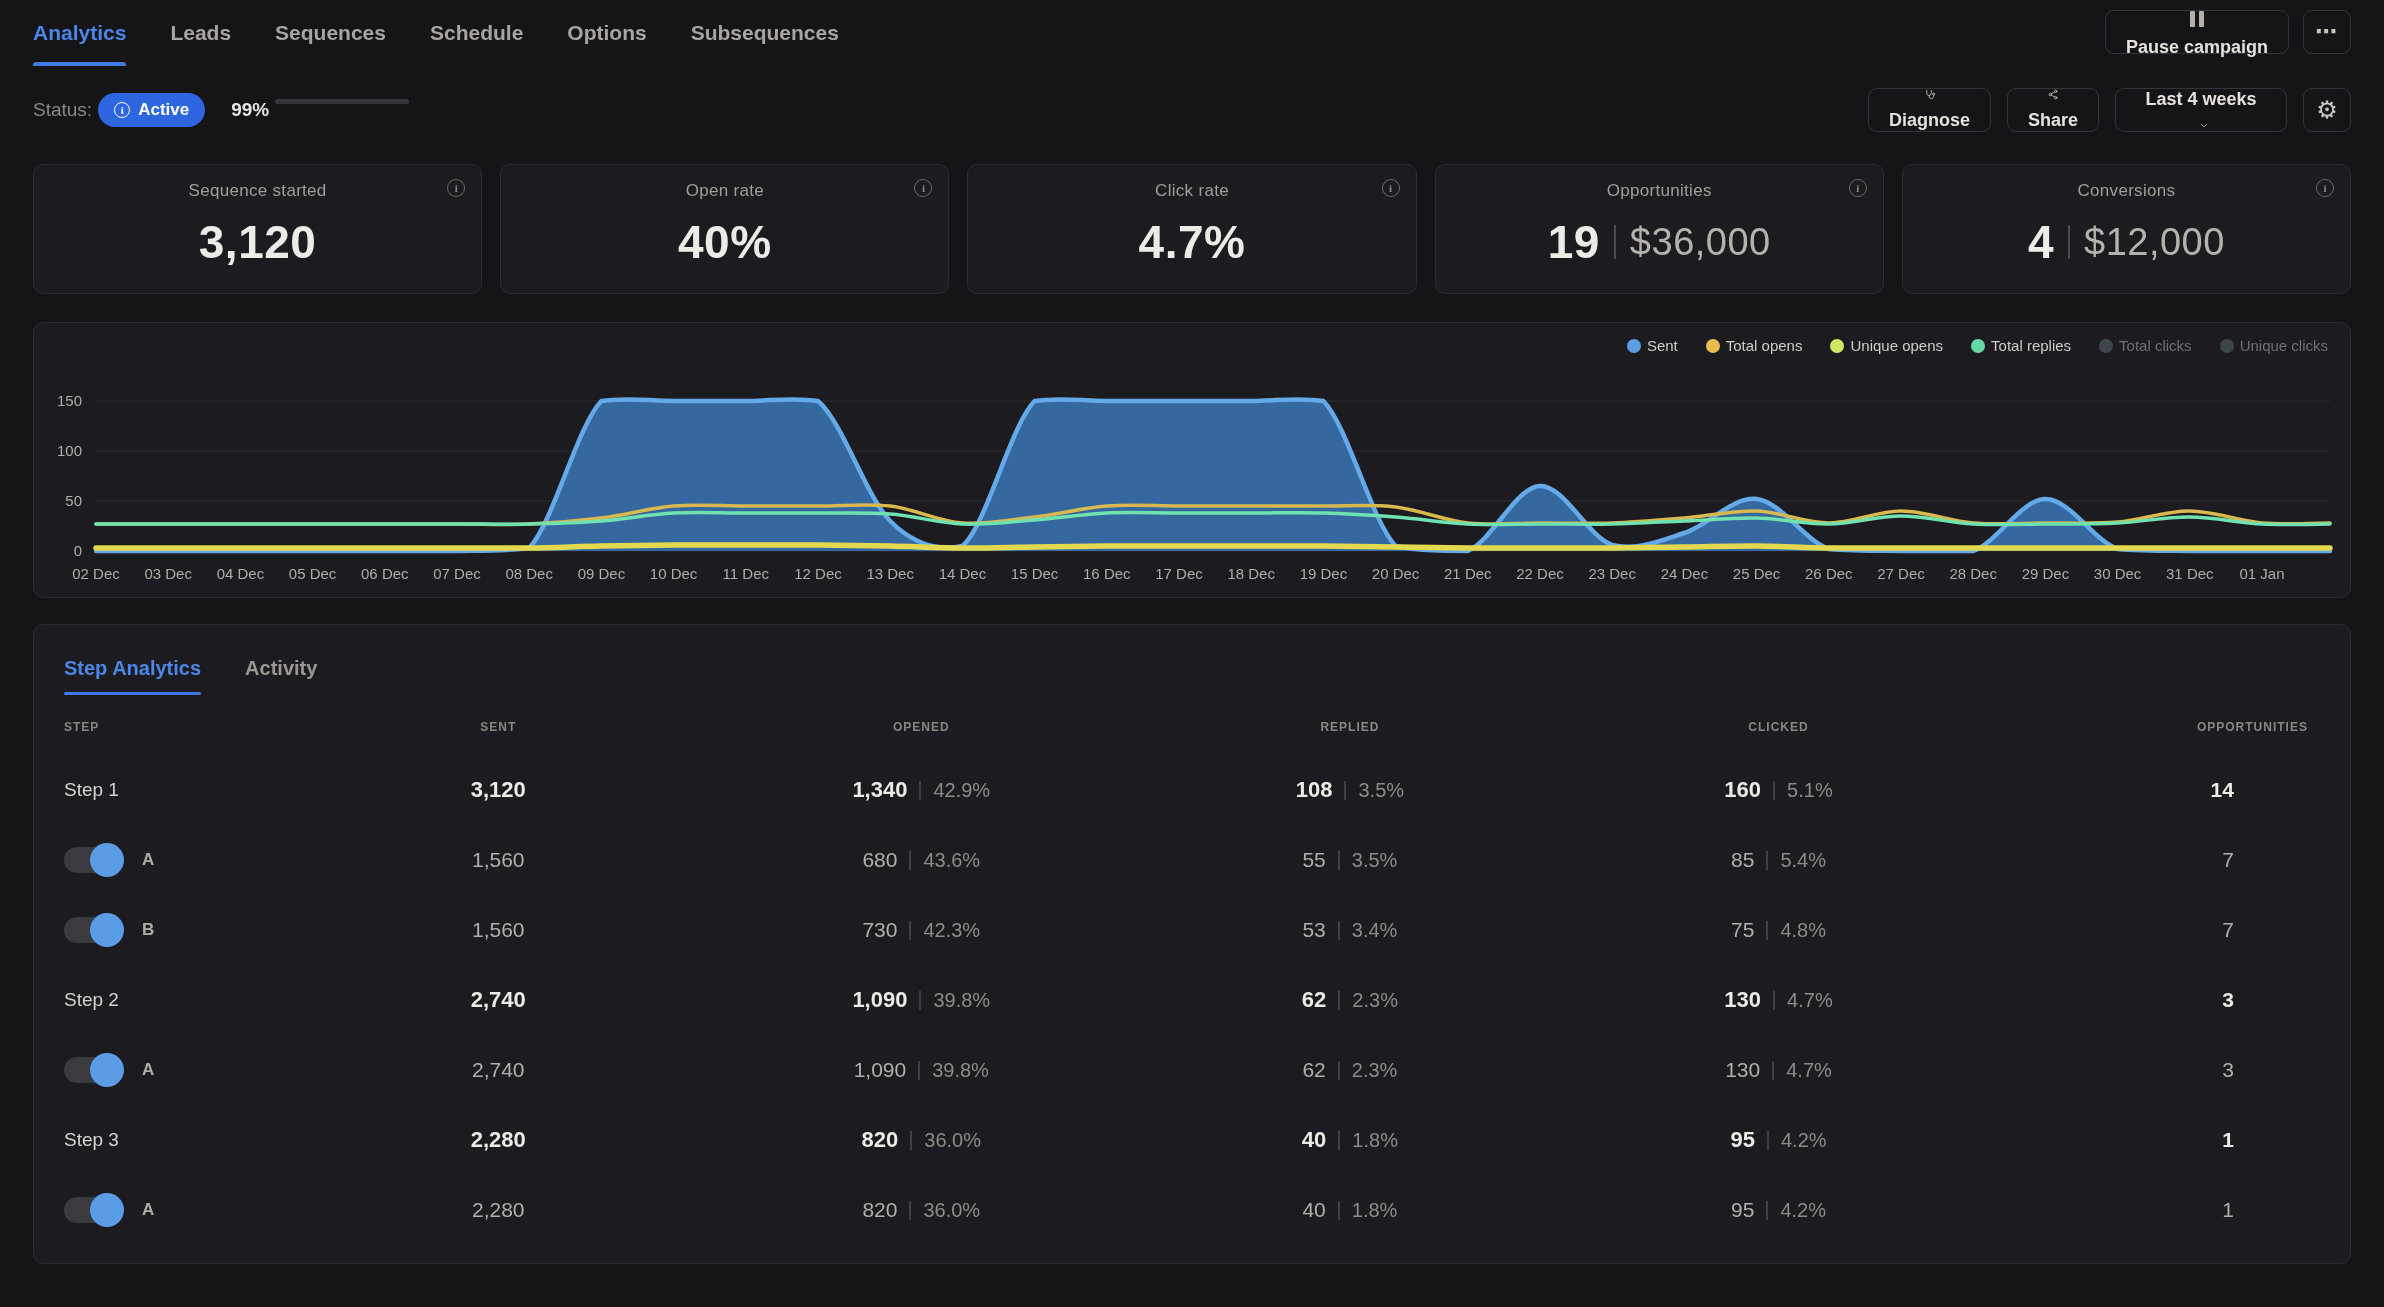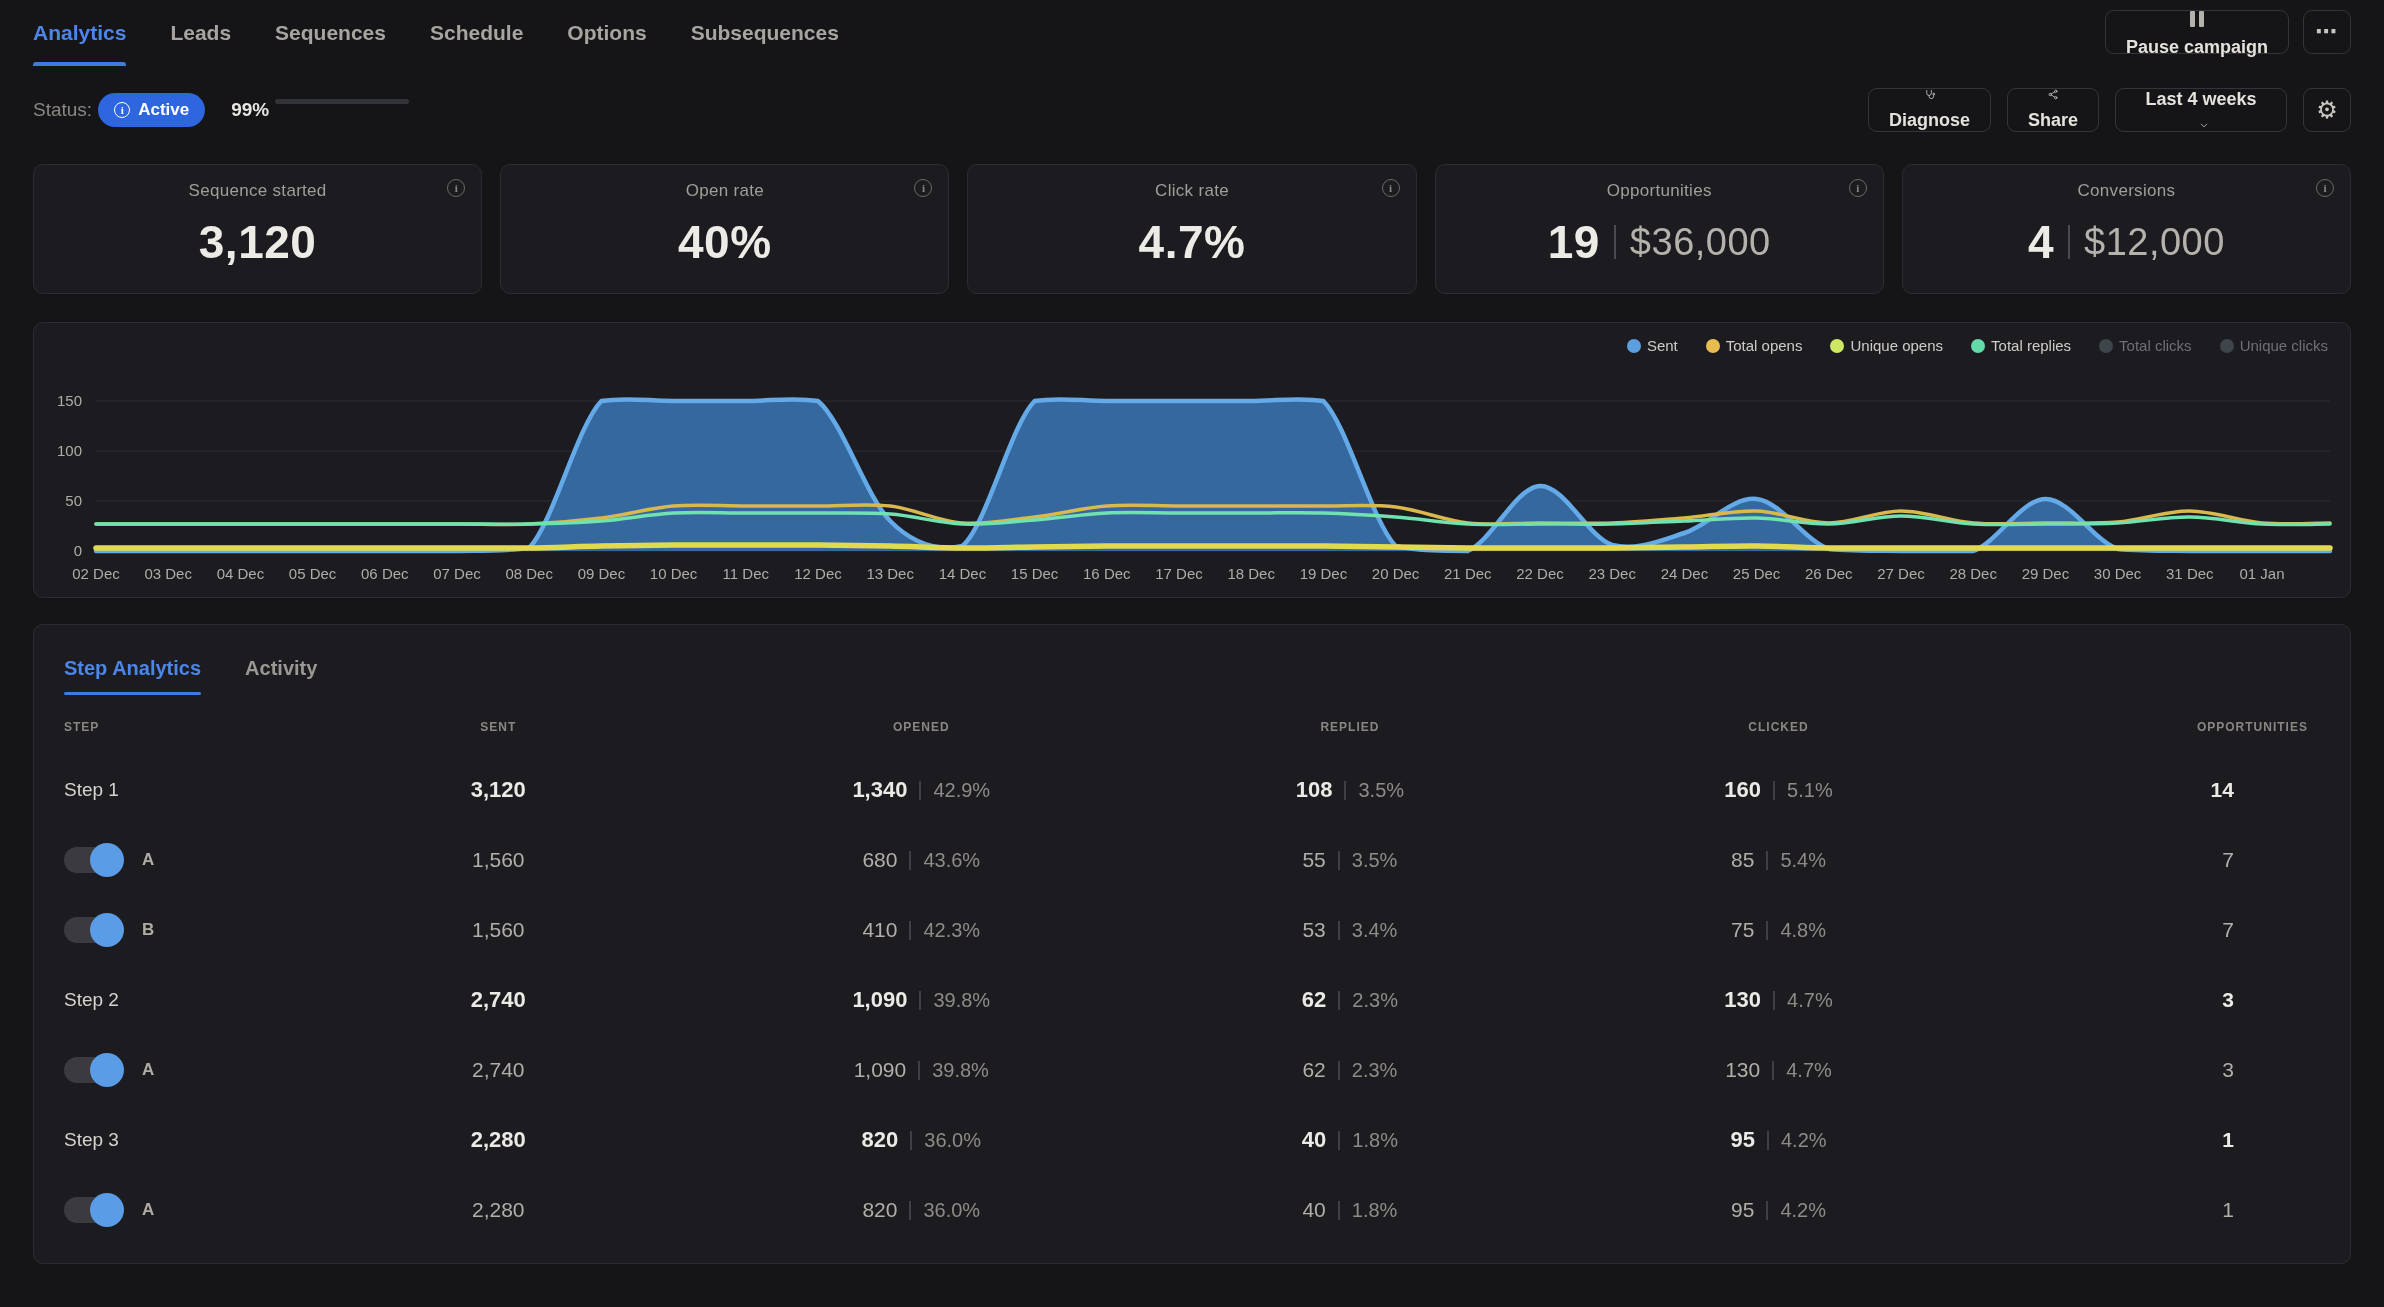--- a/index.html
+++ b/index.html
@@ -344,21 +344,21 @@
             <div class="toggle on">
               <div class="knob"></div>
             </div>
             <span class="variant-label">B</span>
           </div>
         </div>
         <div class="cell-num">
           <span class="n">1,560</span>
         </div>
         <div class="cell-num">
-          <span class="n">410</span>
+          <span class="n">730</span>
           <span class="bar"></span>
           <span class="p">42.3%</span>
         </div>
         <div class="cell-num">
           <span class="n">53</span>
           <span class="bar"></span>
           <span class="p">3.4%</span>
         </div>
         <div class="cell-num">
           <span class="n">75</span>

